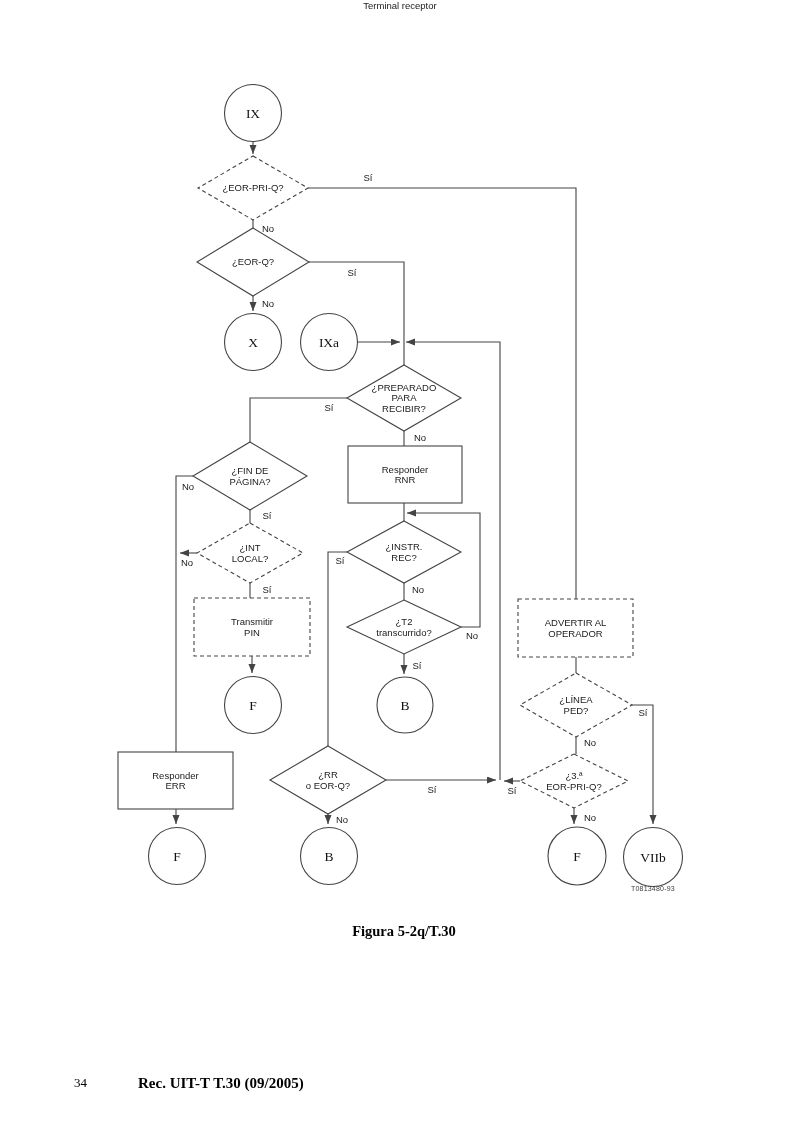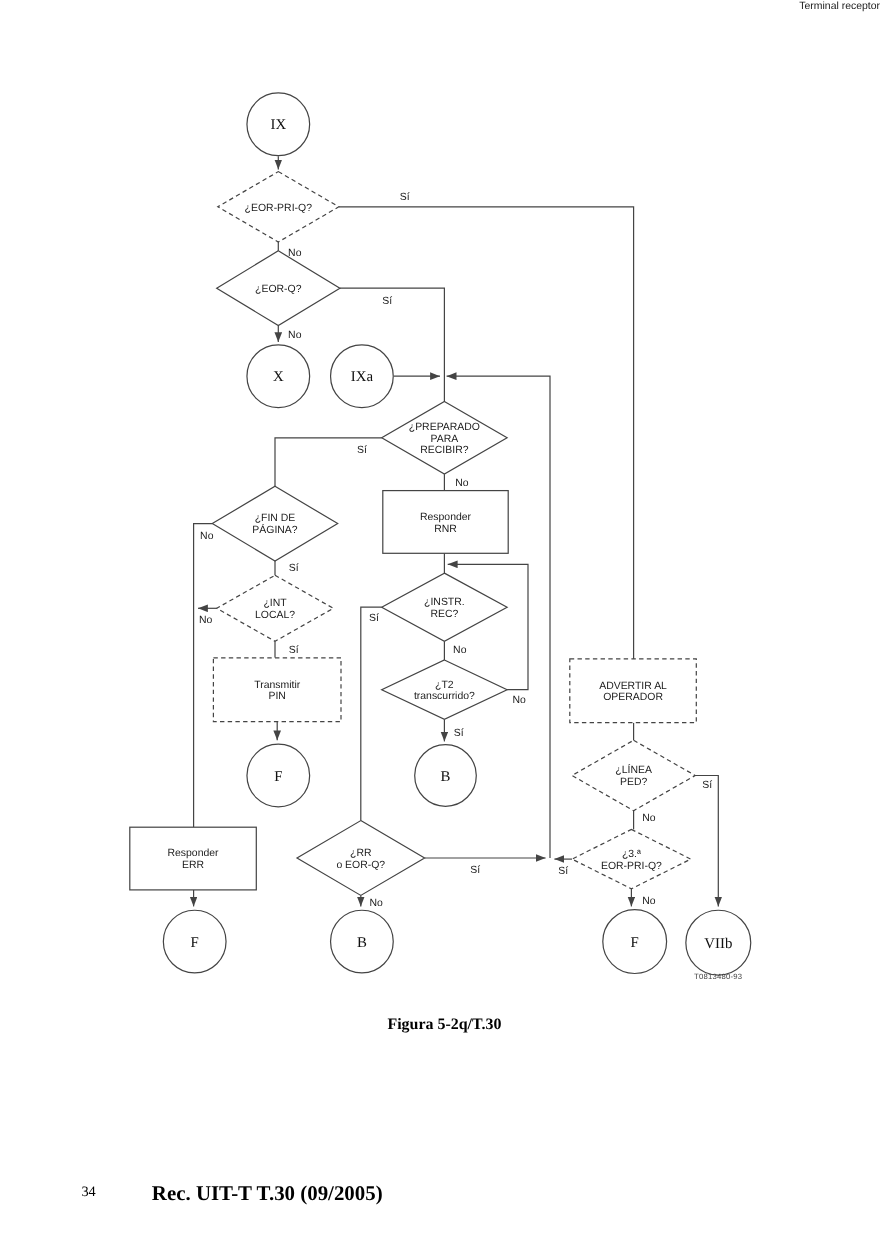--- a/index.html
+++ b/index.html
@@ -2,30 +2,30 @@
 <html><head>
 <meta charset="utf-8">
 <style>
   html,body{margin:0;padding:0;background:#ffffff;}
   .page{position:relative;width:800px;height:1132px;background:#ffffff;overflow:hidden;
         font-family:"Liberation Sans",sans-serif;}
   #flowchart-svg{position:absolute;left:0;top:0;}
   .txt-sans{font-family:"Liberation Sans",sans-serif;font-size:9.5px;fill:#1a1a1a;}
   .txt-serif{font-family:"Liberation Serif",serif;font-size:13.5px;fill:#111111;}
   .lbl{font-family:"Liberation Sans",sans-serif;font-size:9.5px;fill:#1a1a1a;}
-  .diagram-header{position:absolute;left:0;top:76;width:800px;text-align:right;
+  .diagram-header{position:absolute;left:0;top:76;width:800px;text-align:center;
         font-size:9.5px;color:#1a1a1a;}
   .figure-number{position:absolute;left:631px;top:885px;font-size:7px;color:#3d3d3d;
         letter-spacing:0.2px;}
   .caption{position:absolute;left:0;top:923px;width:808px;text-align:center;
         font-family:"Liberation Serif",serif;font-weight:bold;font-size:14.5px;color:#000;}
   .footer-page-number{position:absolute;left:74px;top:1075px;
         font-family:"Liberation Serif",serif;font-weight:normal;font-size:13px;color:#000;}
   .footer-text{position:absolute;left:138px;top:1075px;
-        font-family:"Liberation Serif",serif;font-weight:bold;font-size:19px;color:#000;}
+        font-family:"Liberation Serif",serif;font-weight:bold;font-size:15px;color:#000;}
 </style>
 </head>
 <body>
 
 <div class="page">
   <svg id="flowchart-svg" width="800" height="1132" viewBox="0 0 800 1132">
       <defs>
         <marker id="arr" markerWidth="10" markerHeight="8" refX="9" refY="3.5" orient="auto" markerUnits="userSpaceOnUse">
           <path d="M0,0 L9,3.5 L0,7 Z" fill="#444444"></path>
         </marker>

